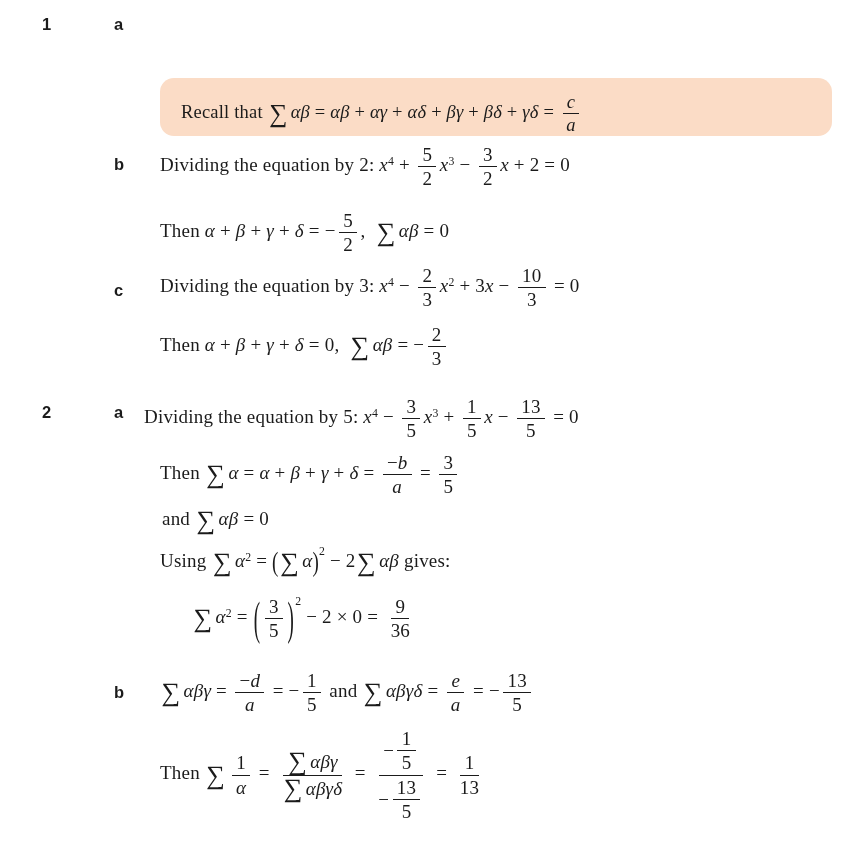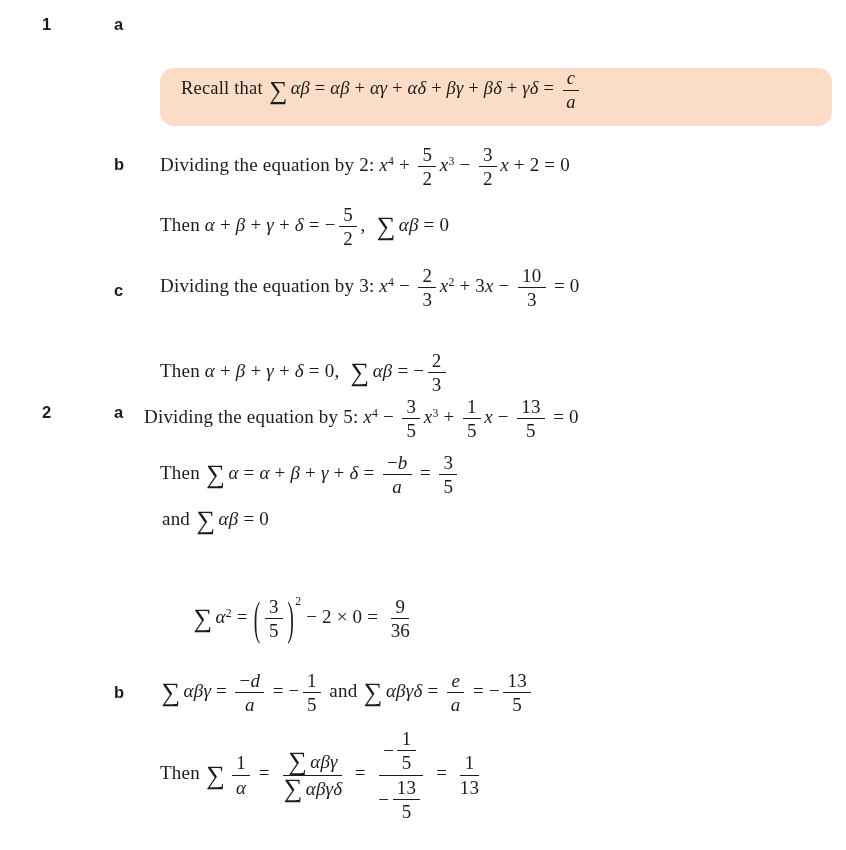--- a/index.html
+++ b/index.html
@@ -67,25 +67,25 @@
   sup.hs  { vertical-align: 1.05em; }
   sup.hs2 { vertical-align: 1.5em; }
 
   
   .mp { display: inline-block; transform: scaleY(1.45); vertical-align: -0.06em; }
   .bp { display: inline-block; transform: scaleY(2.4);  vertical-align: -0.1em; margin: 0 0.06em; }
 
   
   .recall {
     position: absolute;
-    left: 160px; top: 68px;
+    left: 160px; top: 78px;
     width: 672px; height: 58px;
     border-radius: 14px;
     display: flex;
-    align-items: flex-start;
+    align-items: flex-end;
     padding-left: 21px;
   }
   .recall .mline { position: static; font-size: 18.5px; }
 </style>
 </head>
 <body>
 
 <div class="page">
 
   <div class="qnum" style="left:42px; top:16px;">1</div>
@@ -104,34 +104,34 @@
   </div>
 
   <div class="plabel" style="left:114px; top:156px;">b</div>
   <div class="mline" style="left:160px; top:144px;">Dividing the equation by 2: <i>x</i><sup>4</sup> + <span class="f">
         <span class="n">5</span>
         <span class="d">2</span>
       </span><i>x</i><sup>3</sup> − <span class="f">
         <span class="n">3</span>
         <span class="d">2</span>
       </span><i>x</i> + 2 = 0</div>
-  <div class="mline" style="left:160px; top:204px;">Then <i>α</i> + <i>β</i> + <i>γ</i> + <i>δ</i> = −<span class="f">
+  <div class="mline" style="left:160px; top:210px;">Then <i>α</i> + <i>β</i> + <i>γ</i> + <i>δ</i> = −<span class="f">
         <span class="n">5</span>
         <span class="d">2</span>
       </span>, <span class="s">∑</span><i>αβ</i> = 0</div>
 
   <div class="plabel" style="left:114px; top:282px;">c</div>
   <div class="mline" style="left:160px; top:265px;">Dividing the equation by 3: <i>x</i><sup>4</sup> − <span class="f">
         <span class="n">2</span>
         <span class="d">3</span>
       </span><i>x</i><sup>2</sup> + 3<i>x</i> − <span class="f">
         <span class="n">10</span>
         <span class="d">3</span>
       </span> = 0</div>
-  <div class="mline" style="left:160px; top:324px;margin-top:26px;">Then <i>α</i> + <i>β</i> + <i>γ</i> + <i>δ</i> = 0, <span class="s">∑</span><i>αβ</i> = −<span class="f">
+  <div class="mline" style="left:160px; top:324px;">Then <i>α</i> + <i>β</i> + <i>γ</i> + <i>δ</i> = 0, <span class="s">∑</span><i>αβ</i> = −<span class="f">
         <span class="n">2</span>
         <span class="d">3</span>
       </span></div>
 
   <div class="qnum" style="left:42px; top:404px;">2</div>
 
   <div class="plabel" style="left:114px; top:404px;">a</div>
   <div class="mline" style="left:144px; top:396px;">Dividing the equation by 5: <i>x</i><sup>4</sup> − <span class="f">
         <span class="n">3</span>
         <span class="d">5</span>
@@ -145,20 +145,21 @@
   <div class="mline" style="left:160px; top:452px;">Then <span class="s">∑</span><i>α</i> = <i>α</i> + <i>β</i> + <i>γ</i> + <i>δ</i> = <span class="f">
         <span class="n">−<i>b</i></span>
         <span class="d">
           <i>a</i>
         </span>
       </span> = <span class="f">
         <span class="n">3</span>
         <span class="d">5</span>
       </span></div>
   <div class="mline" style="left:162px; top:506px;">and <span class="s">∑</span><i>αβ</i> = 0</div>
+  <div class="mline" style="left:160px; top:548px;">Using <span class="s">∑</span><i>α</i><sup>2</sup> = <span class="mp">(</span><span class="s">∑</span><i>α</i><span class="mp">)</span><sup class="hs">2</sup> − 2<span class="s">∑</span><i>αβ</i> gives:</div>
   <div class="mline" style="left:160px; top:596px;margin-left:32px;"><span class="s">∑</span><i>α</i><sup>2</sup> = <span class="bp">(</span><span class="f">
         <span class="n">3</span>
         <span class="d">5</span>
       </span><span class="bp">)</span><sup class="hs2">2</sup> − 2 × 0 = <span class="f">
         <span class="n">9</span>
         <span class="d">36</span>
       </span></div>
 
   <div class="plabel" style="left:114px; top:684px;">b</div>
   <div class="mline" style="left:160px; top:670px;"><span class="s">∑</span><i>αβγ</i> = <span class="f">

